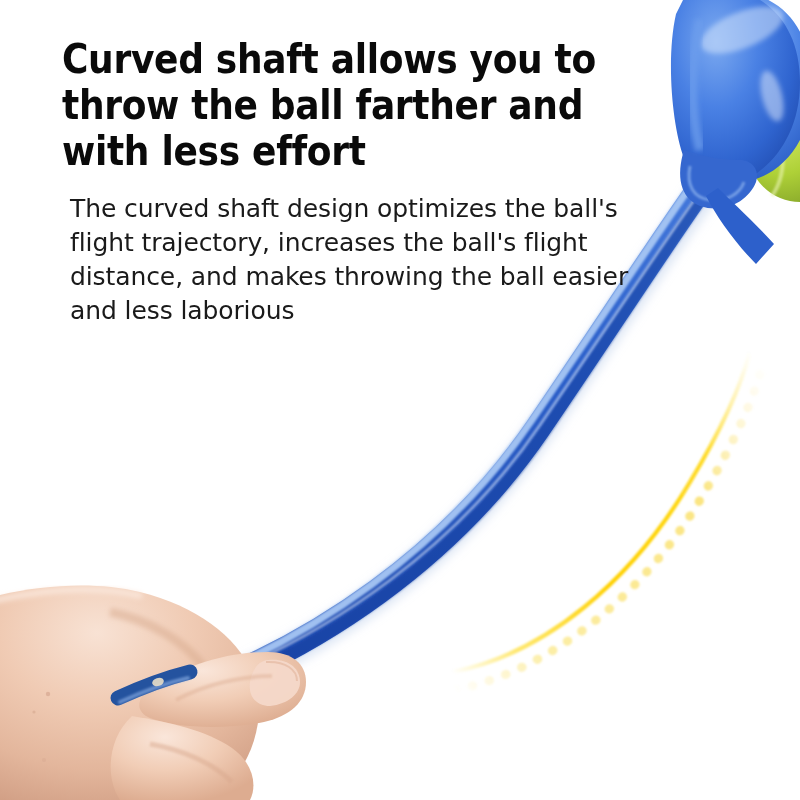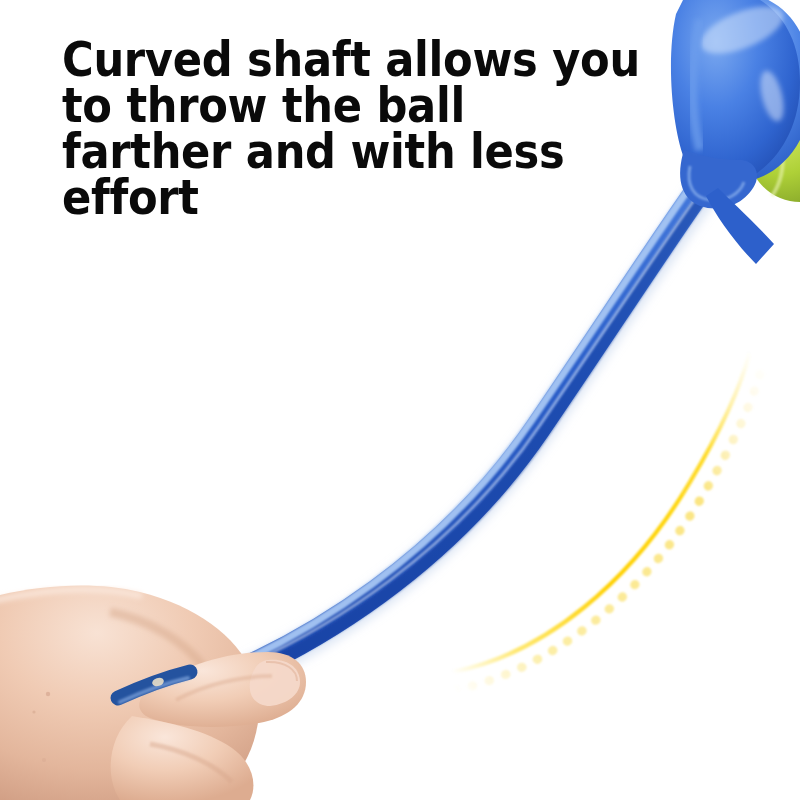--- a/index.html
+++ b/index.html
@@ -27,21 +27,21 @@
   
   #textblock {
     position:absolute;
     left:62px; top:36px;
     width:600px;
     z-index:5;
   }
   #headline {
     font-family:"DejaVu Sans Condensed","Liberation Sans", sans-serif;
     font-weight:700;
-    font-size:48px;
+    font-size:40px;
     line-height:46px;
     letter-spacing:-0.3px;
     color:#0a0a0a;
     max-width:580px;
   }
   #subcopy {
     margin-top:18px;
     margin-left:8px;
     font-family:"DejaVu Sans","Liberation Sans", sans-serif;
     font-weight:400;
@@ -230,15 +230,16 @@
         <circle cx="44" cy="760" r="2.0" fill="#d5a88f" fill-opacity=".4"></circle>
 
         <path d="M -20,604 C 34,590 92,584 142,596" fill="none" stroke="#fbeadf" stroke-opacity=".8" stroke-width="6" filter="url(#soft2)"></path>
       </g>
 
     </g>
   </svg>
 
   <div id="textblock">
     <h1 id="headline">Curved shaft allows you to throw the ball farther and with less effort</h1>
+    <p id="subcopy">The curved shaft design optimizes the ball's flight trajectory, increases the ball's flight distance, and makes throwing the ball easier and less laborious</p>
   </div>
 
 </div>
 
 </body></html>

